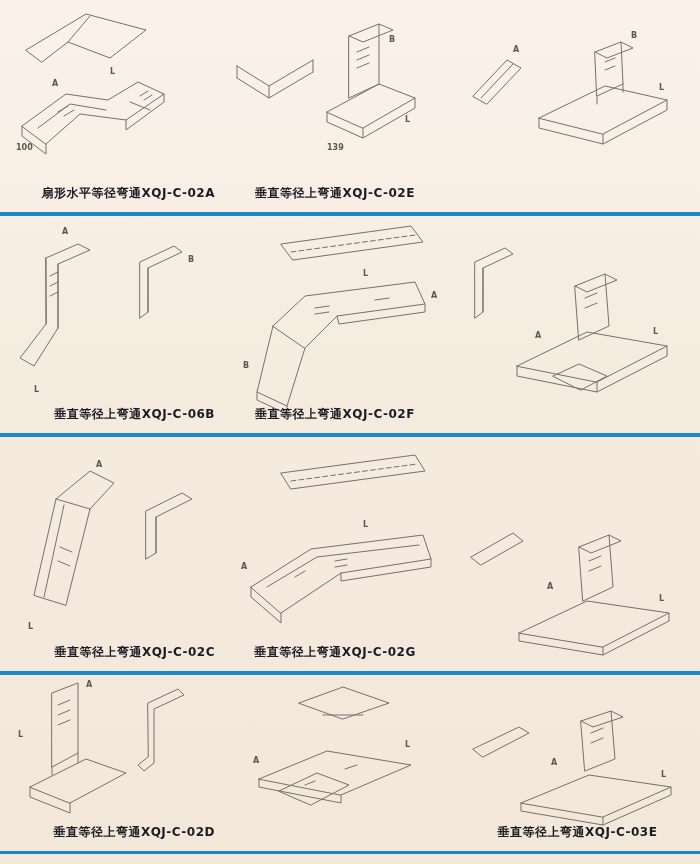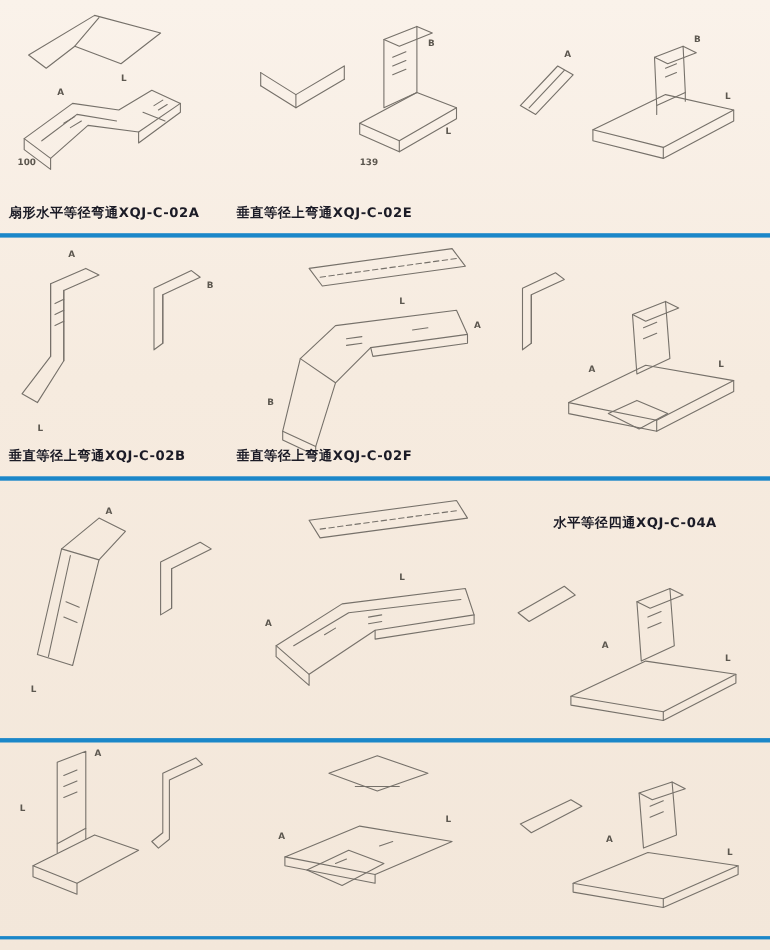--- a/index.html
+++ b/index.html
@@ -19,24 +19,24 @@
   .w1{width:215px;}
   .w2{width:240px;}
   .w3{width:245px;}
   .drawing{position:absolute;left:0;top:0;width:100%;height:100%;}
   .drawing path, .drawing line, .drawing polyline{
     fill:none;stroke:#76716a;stroke-width:1;stroke-linejoin:round;stroke-linecap:round;
   }
   .drawing .dashed{stroke-dasharray:5 3;}
   .drawing text{font-size:8px;fill:#5c574f;font-weight:bold;}
   .label{
-    position:absolute;bottom:10px;left:0;right:0;text-align:left;
+    position:absolute;bottom:10px;left:0;right:0;text-align:center;
     font-size:12px;font-weight:bold;color:#1b1b26;letter-spacing:0.5px;white-space:nowrap;
   }
-  .label-left{text-align:left;padding-left:8px;}
+  .label-left{text-align:right;padding-left:8px;}
   .label-top{
     position:absolute;top:30px;left:0;right:0;text-align:center;
     font-size:12px;font-weight:bold;color:#1b1b26;letter-spacing:0.5px;white-space:nowrap;
   }
 </style>
 </head>
 <body>
 
 <div class="page">
 
@@ -111,21 +111,21 @@
           <path d="M46 42 L78 28 L90 34 L58 48 L58 112 L34 150 L20 142 L46 108 Z"></path>
           <path d="M58 48 L58 112 M46 42 L46 108"></path>
           <path d="M50 60 l8 -4 M50 70 l8 -4 M50 80 l8 -4"></path>
           <path d="M140 46 L174 30 L182 36 L148 52 L148 96 L140 102 Z"></path>
           <path d="M148 52 L148 96"></path>
         </g>
         <text x="62" y="18">A</text>
         <text x="188" y="46">B</text>
         <text x="34" y="176">L</text>
       </svg>
-      <div class="label label-left">垂直等径上弯通XQJ-C-02B</div>
+      <div class="label label-left">垂直等径上弯通XQJ-C-06B</div>
     </div>
 
     <div class="cell w2">
       <svg class="drawing" viewBox="0 0 240 217">
         <g>
           <path d="M66 28 L196 10 L208 26 L78 44 Z"></path>
           <path class="dashed" d="M76 36 L200 19"></path>
           <path d="M58 110 L90 80 L200 66 L210 88 L122 100 L90 132 Z"></path>
           <path d="M100 92 l14 -2 M100 98 l14 -2 M160 84 l14 -2"></path>
           <path d="M58 110 L42 176 L72 190 L90 132"></path>
@@ -168,40 +168,41 @@
           <path d="M34 158 L56 62 L90 34 L114 46 L90 72 L66 168 Z"></path>
           <path d="M56 62 L90 72"></path>
           <path d="M44 160 L64 68"></path>
           <path d="M60 110 l12 5 M58 124 l12 5"></path>
           <path d="M146 74 L182 56 L192 62 L156 80 L156 116 L146 122 Z"></path>
           <path d="M156 80 L156 116"></path>
         </g>
         <text x="96" y="30">A</text>
         <text x="28" y="192">L</text>
       </svg>
+      <div class="label label-left">垂直等径上弯通XQJ-C-02C</div>
     </div>
 
     <div class="cell w2">
       <svg class="drawing" viewBox="0 0 240 234">
         <g>
           <path d="M66 36 L200 18 L210 34 L76 52 Z"></path>
           <path class="dashed" d="M76 44 L202 27"></path>
           <path d="M36 150 L96 112 L208 98 L216 122 L126 136 L66 176 Z"></path>
           <path d="M36 150 L36 160 L66 186 L66 176"></path>
           <path d="M216 122 L216 130 L126 144 L126 136"></path>
           <path d="M52 150 L102 120 L204 108"></path>
           <path d="M120 124 l12 -2 M120 130 l12 -2 M80 140 l10 -6"></path>
         </g>
         <text x="148" y="90">L</text>
         <text x="26" y="132">A</text>
       </svg>
-    </div>
-
-    <div class="cell w3">
-      <div class="label-top">水平等径四通XQJ-C-04A</div>
+      <div class="label">垂直等径上弯通XQJ-C-02G</div>
+    </div>
+
+    <div class="cell w3">
       <svg class="drawing" viewBox="0 0 245 234">
         <g>
           <path d="M16 120 L58 96 L68 104 L26 128 Z"></path>
           <path d="M64 196 L132 164 L214 176 L148 210 Z"></path>
           <path d="M64 196 L64 204 L148 218 L148 210"></path>
           <path d="M214 176 L214 184 L148 218"></path>
           <path d="M124 110 L154 98 L158 150 L128 164 Z"></path>
           <path d="M124 110 L136 116 L166 104 L154 98"></path>
           <path d="M134 124 l12 -5 M134 134 l12 -5"></path>
         </g>
@@ -221,20 +222,21 @@
           <path d="M52 18 L78 8 L78 78 L52 92 Z"></path>
           <path d="M58 30 l12 -5 M58 40 l12 -5 M58 50 l12 -5"></path>
           <path d="M30 112 L86 84 L126 98 L70 128 Z"></path>
           <path d="M30 112 L30 122 L70 138 L70 128"></path>
           <path d="M52 92 L52 100 M78 78 L78 88"></path>
           <path d="M148 28 L178 14 L184 20 L154 34 L154 88 L144 96 L138 90 L148 82 Z"></path>
         </g>
         <text x="86" y="12">A</text>
         <text x="18" y="62">L</text>
       </svg>
+      <div class="label label-left">垂直等径上弯通XQJ-C-02D</div>
     </div>
 
     <div class="cell w2">
       <svg class="drawing" viewBox="0 0 240 176">
         <g>
           <path d="M84 28 L128 12 L174 28 L128 44 Z"></path>
           <path d="M108 40 L148 40"></path>
           <path d="M44 104 L112 76 L196 90 L126 120 Z"></path>
           <path d="M64 116 L102 98 L134 110 L96 130 Z"></path>
           <path d="M44 104 L44 112 L126 128 L126 120"></path>
@@ -252,18 +254,19 @@
           <path d="M66 128 L134 100 L216 112 L148 142 Z"></path>
           <path d="M66 128 L66 136 L148 150 L148 142"></path>
           <path d="M216 112 L216 120 L148 150"></path>
           <path d="M126 46 L156 36 L160 84 L130 96 Z"></path>
           <path d="M126 46 L138 52 L168 42 L156 36"></path>
           <path d="M136 58 l12 -5 M136 68 l12 -5"></path>
         </g>
         <text x="206" y="102">L</text>
         <text x="96" y="90">A</text>
       </svg>
+      <div class="label">垂直等径上弯通XQJ-C-03E</div>
     </div>
   </div>
 
   <div class="bottom-rule" style="top:851px;background:#1b87c9;"></div>
 
 </div>
 
 </body></html>

